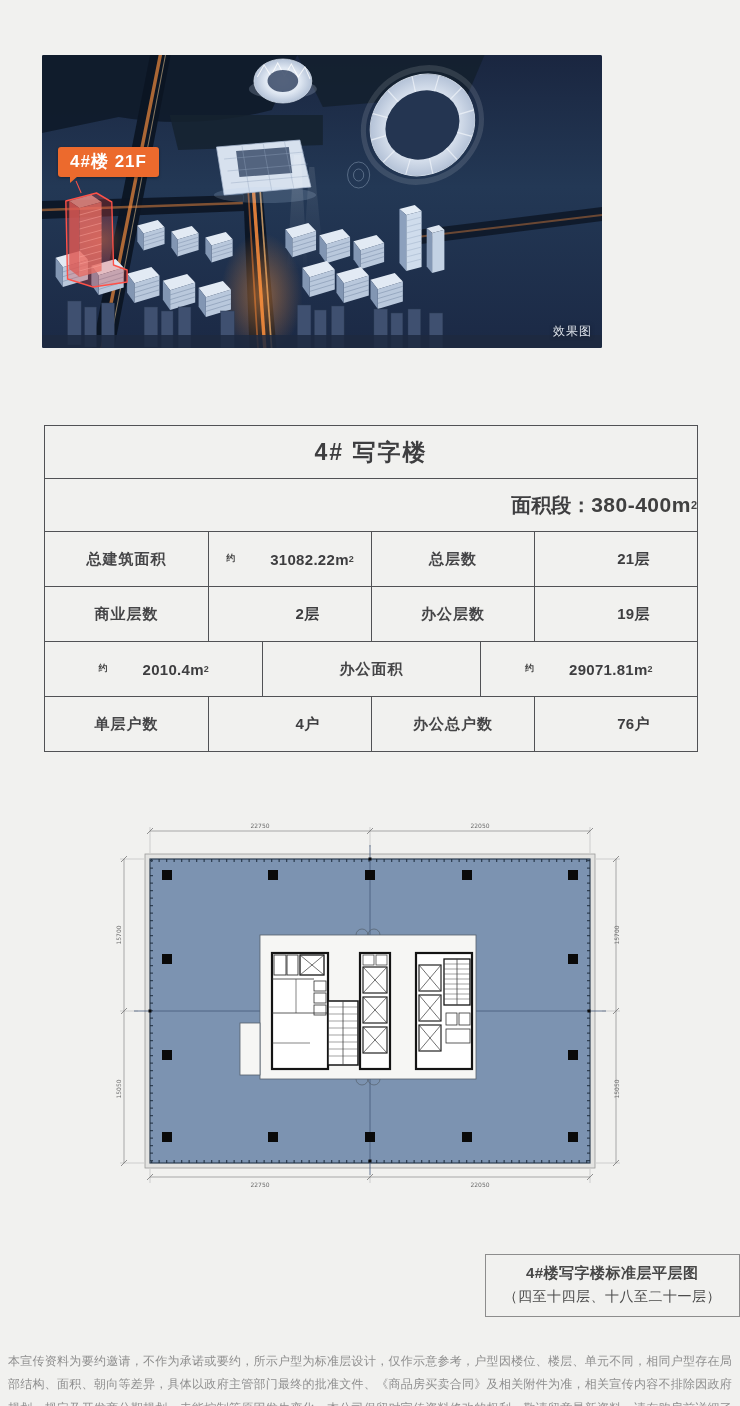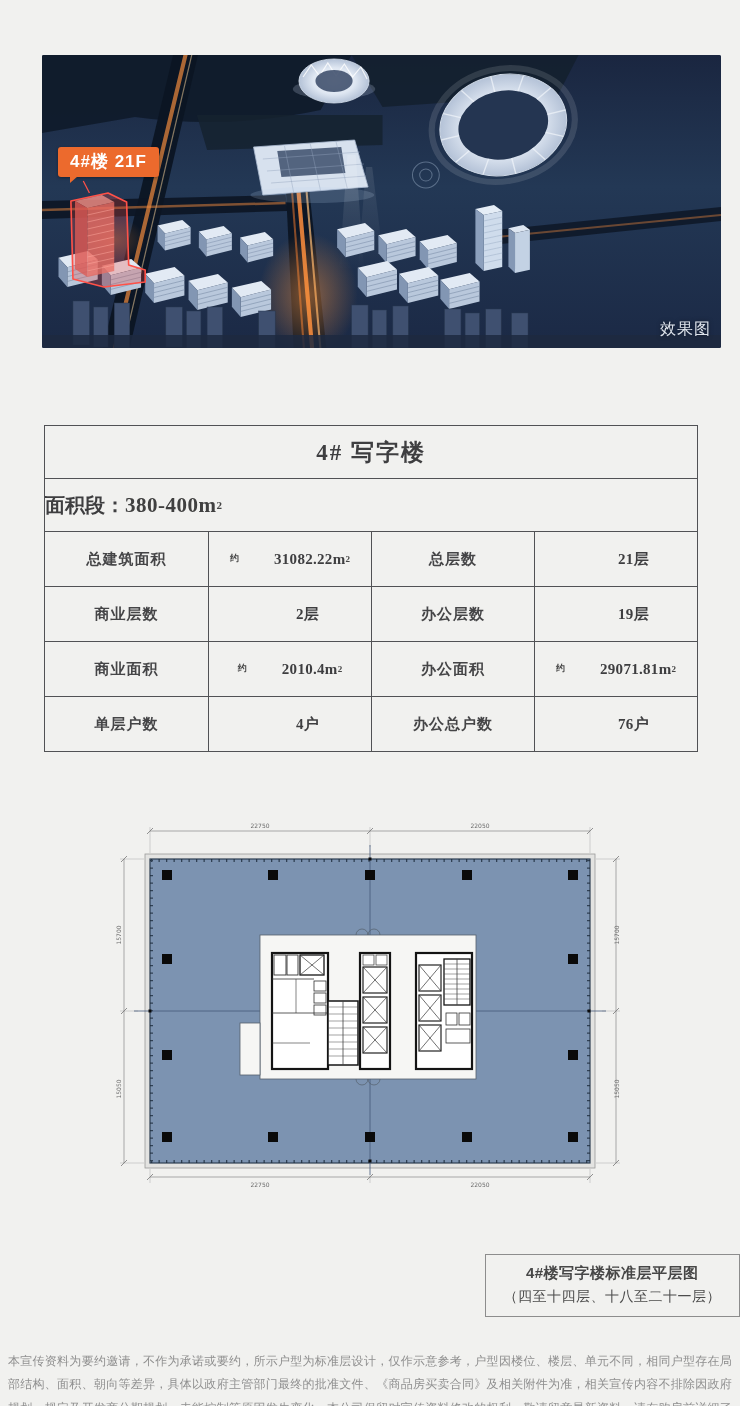--- a/index.html
+++ b/index.html
@@ -6,51 +6,51 @@
   body{
     width:740px;height:1406px;overflow:hidden;
     background:#F1F1EF;
     font-family:"Liberation Sans","DejaVu Sans",sans-serif;
     color:#454545;
   }
   .page{position:relative;width:740px;height:1406px;}
 
   
   .hero{
-    position:absolute;left:42px;top:55px;width:679px;height:293px;
+    position:absolute;left:42px;top:55px;width:560px;height:293px;
     border-radius:2px;overflow:hidden;background:#1c2a47;
   }
   .hero svg{display:block;width:100%;height:100%;}
   .hero-tag{
     position:absolute;left:16px;top:92px;
     background:#EC6A2D;color:#fff;
     font-size:17px;font-weight:700;letter-spacing:1px;
     padding:3px 12px 4px;border-radius:3px;
     box-shadow:0 1px 3px rgba(0,0,0,.35);
   }
   .hero-tag::after{
     content:"";position:absolute;left:12px;bottom:-6px;
     width:0;height:0;border-top:7px solid #EC6A2D;border-right:8px solid transparent;
   }
   .hero-watermark{
     position:absolute;right:10px;bottom:8px;
-    color:rgba(238,243,250,.92);font-size:16px;letter-spacing:1px;
+    color:rgba(238,243,250,.92);font-size:12px;letter-spacing:1px;
     text-shadow:0 0 4px rgba(0,0,0,.5);
     margin-left:36px;
   }
 
   
   .info-table{
     position:absolute;left:44px;top:425px;width:652px;
-    border:1.5px solid #515255;background:#F1F1EF;font-family:Liberation Serif, serif;
+    border:1.5px solid #515255;background:#F1F1EF;
   }
   .row{display:flex;align-items:center;}
   .row + .row{border-top:1px solid #515255;}
   .t-row{height:52px;justify-content:center;}
-  .s-row{height:52px;justify-content:flex-start;}
+  .s-row{height:52px;justify-content:flex-end;}
   .d-row{height:54px;}
   .tbl-title{font-size:23px;font-weight:700;color:#3e3e40;letter-spacing:2px;}
   .sub-label{font-size:20px;font-weight:700;color:#3e3e40;}
   .sub-num{font-size:21px;font-weight:700;color:#404040;letter-spacing:.5px;}
   .sub-sup{font-size:11px;font-weight:700;vertical-align:9px;}
   .d-row .cell{
     flex:1 1 25%;height:100%;display:flex;align-items:center;justify-content:center;
     box-sizing:border-box;
   }
   .d-row .cell + .cell{border-left:1px solid #515255;}
@@ -261,21 +261,20 @@
           <span class="sup"></span>
         </div>
       <div class="cell lbl">办公层数</div>
       <div class="cell val">
           <span class="approx"></span>
           <span class="num">19层</span>
           <span class="sup"></span>
         </div>
     </div>
     <div class="row d-row">
-      <div class="cell lbl">商业面积</div>
       <div class="cell val">
           <span class="approx">约</span>
           <span class="num">2010.4m</span>
           <span class="sup">2</span>
         </div>
       <div class="cell lbl">办公面积</div>
       <div class="cell val">
           <span class="approx">约</span>
           <span class="num">29071.81m</span>
           <span class="sup">2</span>

